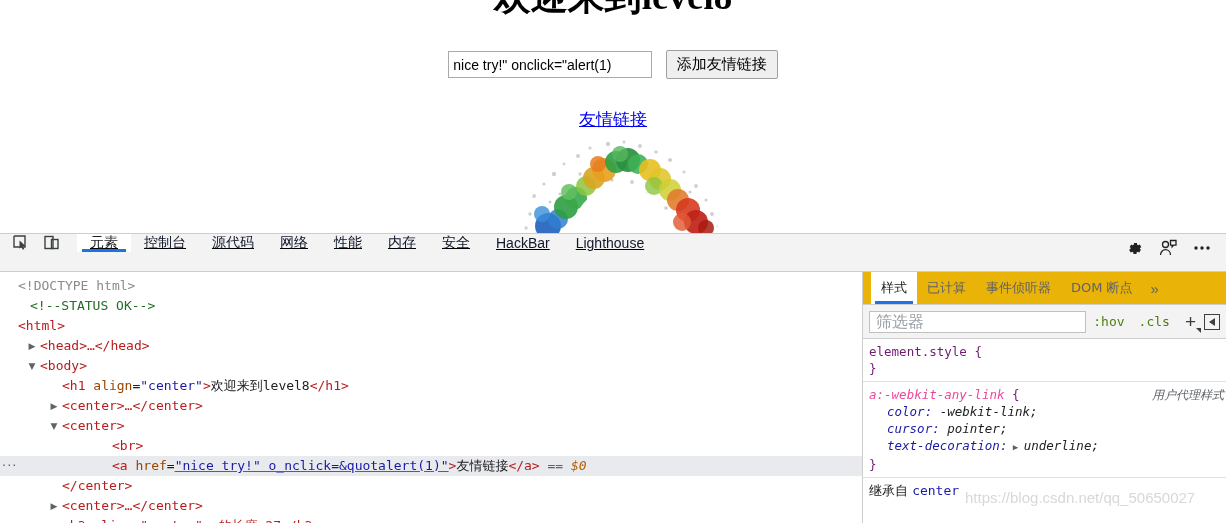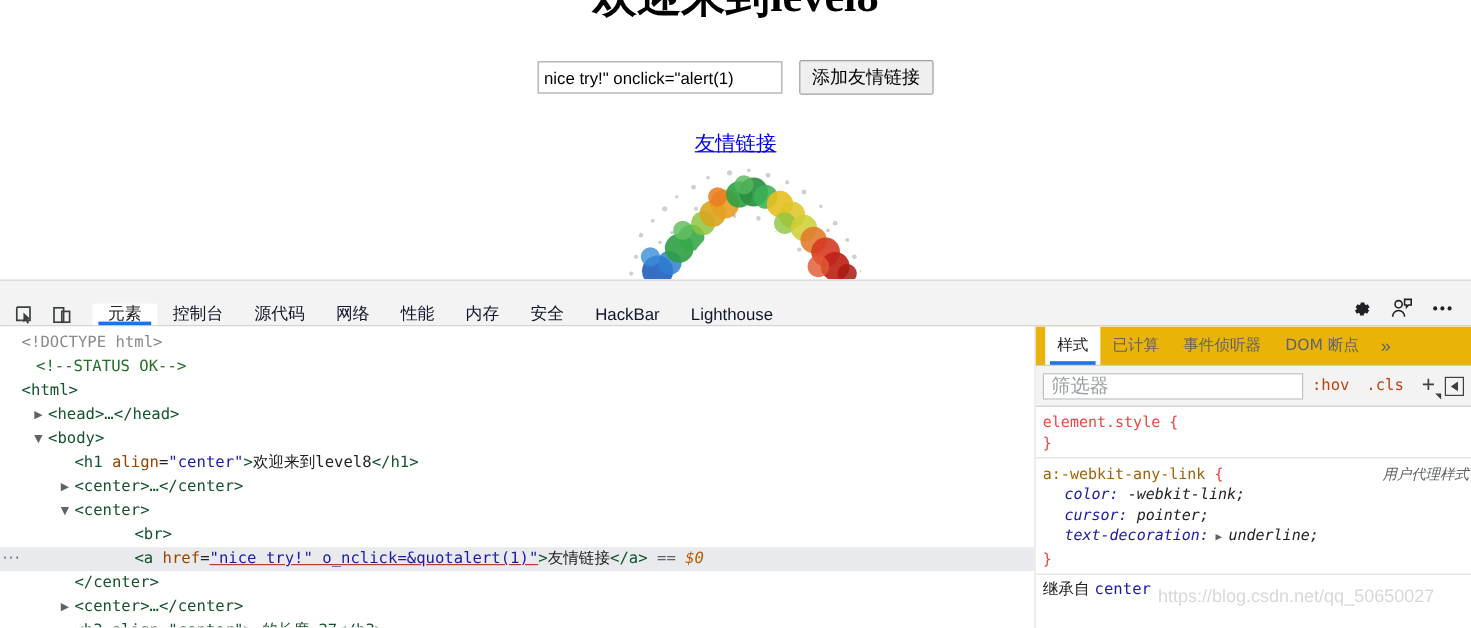--- a/index.html
+++ b/index.html
@@ -86,21 +86,22 @@
     width: 1226px; height: 290px;
     background: #ffffff;
     border-top: 1px solid #cdcdcd;
   }
   .dt-toolbar {
     position: relative;
     height: 38px;
     background: #f3f3f3;
     border-bottom: 1px solid #cdcdcd;
     display: flex;
-    align-items: flex-end;
+    align-items: flex-start;
+    text-decoration: underline;
   }
   .dt-icon-btn {
     width: 31px;
     display: flex; align-items: center; justify-content: center;
     cursor: pointer;
   }
   .dt-icon-btn.first { margin-left: 5px; }
   .dt-tabs {
     display: flex; align-items: stretch;
     margin-left: 10px;
@@ -179,21 +180,21 @@
   .ellipsis-badge {
     position: absolute;
     left: 2px; top: 0;
     font-family: "DejaVu Sans", sans-serif;
     font-size: 13px;
     color: #5f6368;
     letter-spacing: 1px;
   }
   .t-doctype { color: #8b8b8b; }
   .t-comment { color: #236e25; margin-left: 12px; }
-  .t-tag { color: #14532d; }
+  .t-tag { color: #b91c1c; }
   .t-attr { color: #994500; }
   .t-val { color: #1a1aa6; }
   .t-val-link { color: #1a1aa6; text-decoration: underline; text-decoration-color:#c0392b; }
   .t-text { color: #202124; font-family: "DejaVu Sans Mono", monospace; }
   .t-eq { color: #5f6368; font-style: italic; }
   .t-dollar { color: #b06000; font-style: italic; }
 
   .splitter {
     width: 1px;
     background: #cdcdcd;
@@ -246,21 +247,21 @@
     font-size: 16px;
     font-family: "DejaVu Sans", sans-serif;
     padding: 0 6px;
     color: #202124;
     outline: none;
   }
   .st-filter-input::placeholder { color:#9aa0a6; }
   .st-tool {
     font-family: "DejaVu Sans Mono", monospace;
     font-size: 13px;
-    color: #c2410c;
+    color: #4d7c0f;
     padding: 0 7px;
     cursor: pointer;
     white-space: nowrap;
     text-align: right;
   }
   .st-plus {
     position: relative;
     font-size: 19px; color:#3c4043; padding: 0 6px 0 8px; cursor:pointer;
     line-height: 1;
   }
@@ -278,22 +279,22 @@
     width:0;height:0;border-top:4px solid transparent;border-bottom:4px solid transparent;border-right:6px solid #3c4043;
   }
   .css-area {
     font-family: "DejaVu Sans Mono", monospace;
     font-size: 12.5px;
     line-height: 17px;
     color: #202124;
   }
   .css-block { padding: 4px 0 4px 6px; position: relative; }
   .css-block + .css-block { border-top: 1px solid #e0e0e0; }
-  .css-sel { color: #a16207; }
-  .css-sel-plain { color: #ef4444; font-style: normal; }
+  .css-sel { color: #ec4899; font-style: italic; }
+  .css-sel-plain { color: #701a75; font-style: normal; }
   .css-origin {
     position: absolute; right: 2px; top: 5px;
     font-size: 12px; color: #5f6368; font-style: italic;
     font-family: "DejaVu Sans", sans-serif;
     white-space: nowrap;
   }
   .css-prop { padding-left: 18px; color: #881280; font-style: italic; }
   .css-prop .pname { color:#1a1aa6; }
   .css-prop .pval { color:#202124; }
   .css-arrow { color:#5f6368; font-size:9px; }

